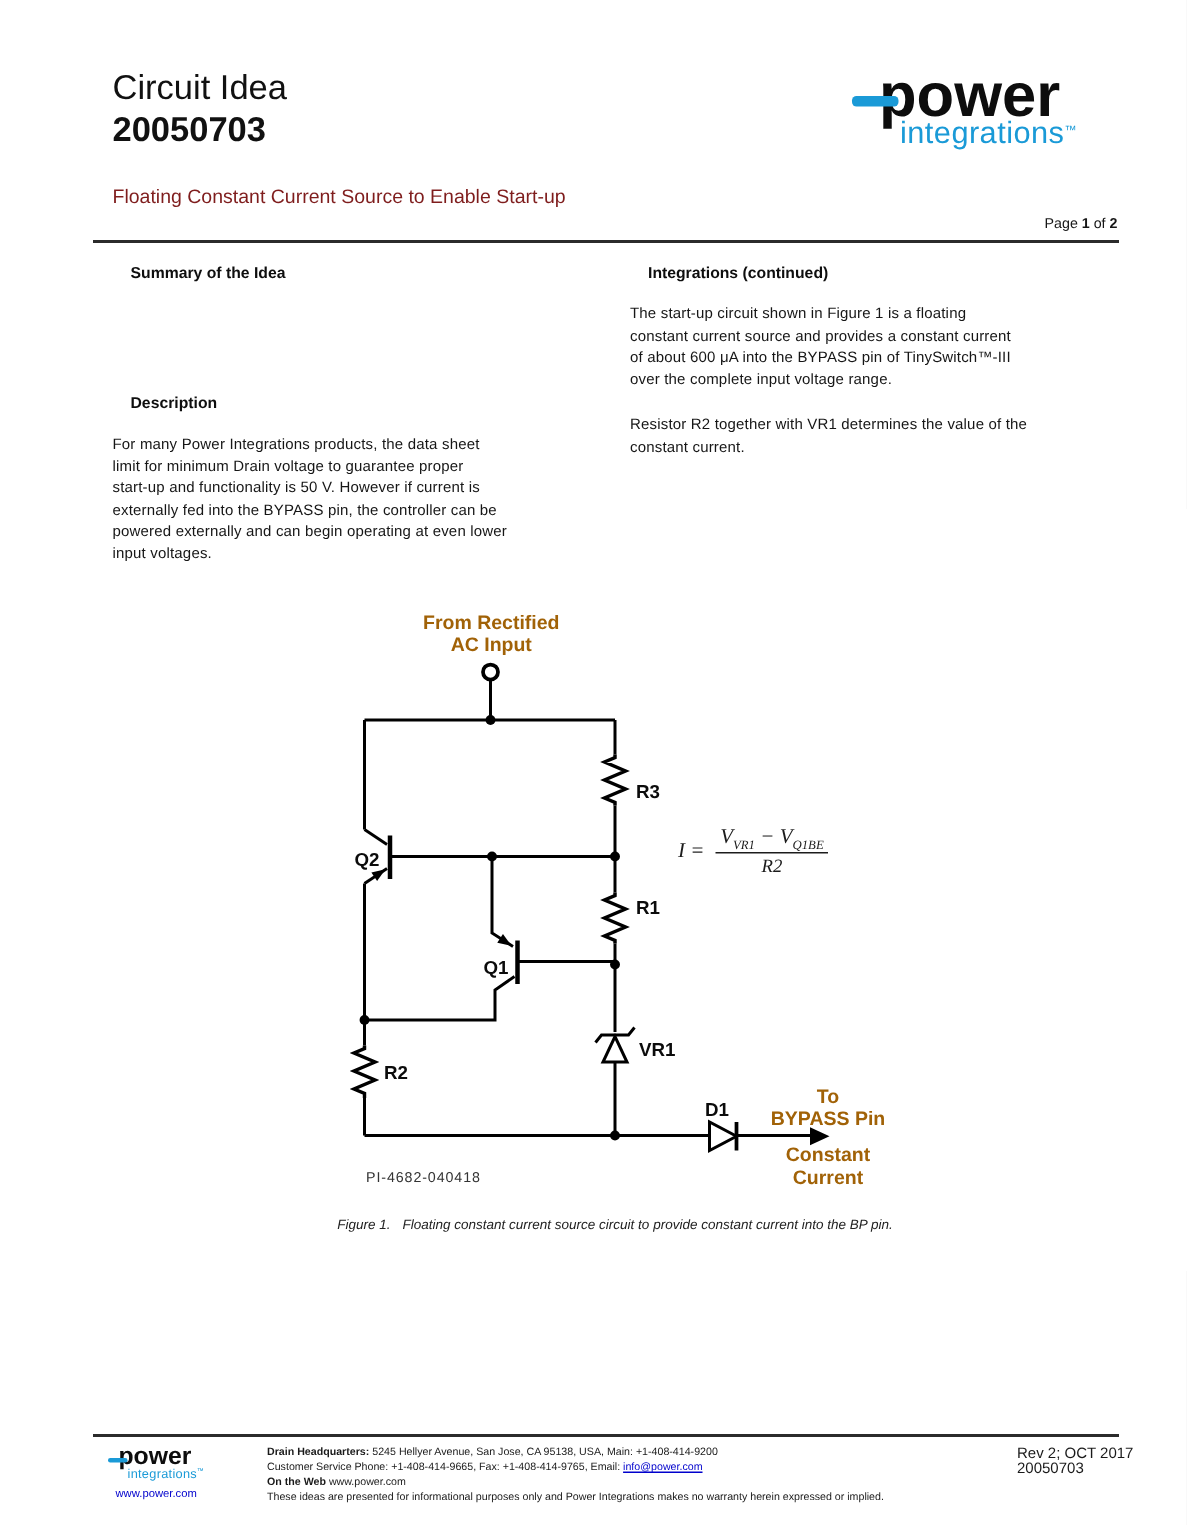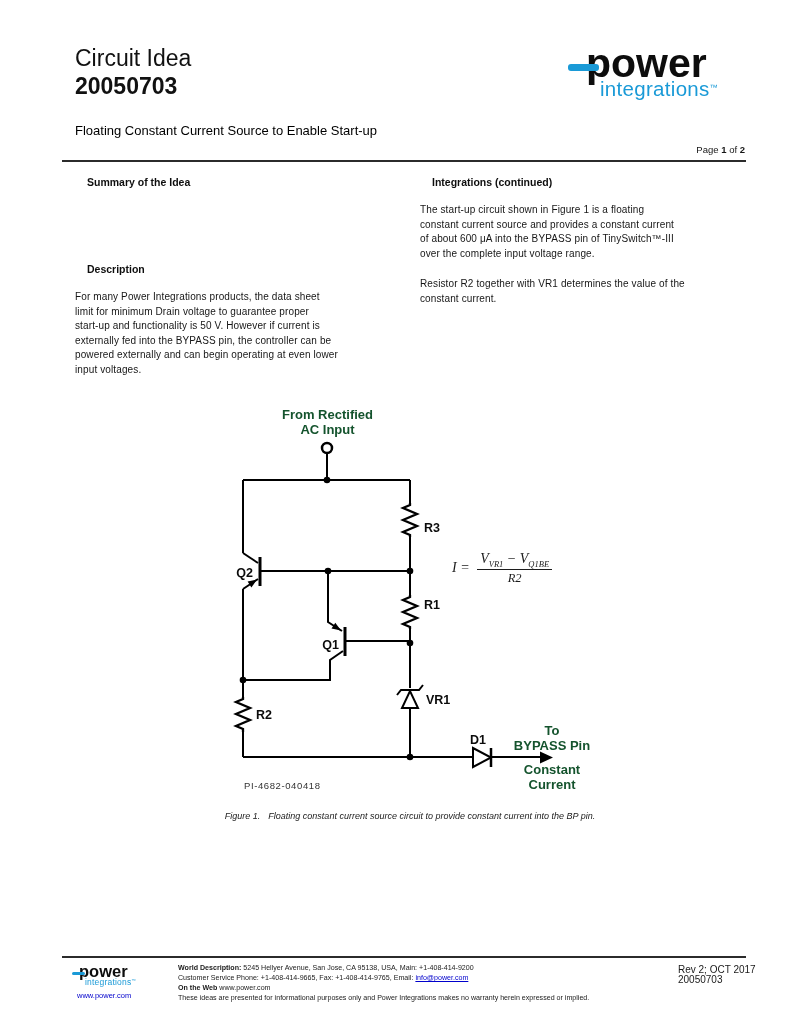--- a/index.html
+++ b/index.html
@@ -14,33 +14,33 @@
 
   .logo { position:absolute; left:573px; top:42px; width:180px; height:70px; }
   .logo-dash { position:absolute; left:-5px; top:22px; width:31px; height:7px;
                background:#1a9ad7; border-radius:3px; }
   .logo-power { display:block; margin-left:13px; font-size:41px; line-height:42px;
                 font-weight:700; color:#0d0d0d; letter-spacing:0px; }
   .logo-int { display:block; margin-left:27px; margin-top:-7px; font-size:20.5px;
               color:#1a9ad7; font-weight:500; letter-spacing:0.3px; }
   .logo-tm { font-size:8px; vertical-align:6px; color:#1a9ad7; }
 
-  .subtitle { position:absolute; left:75px; top:123px; font-size:13px; color:#000000; }
+  .subtitle { position:absolute; left:75px; top:123px; font-size:13px; color:#7f1d1d; }
   .pagenum { position:absolute; right:46px; top:144px; font-size:9.5px; color:#161616; }
   .pagenum b { font-weight:700; }
   .rule-top { position:absolute; left:62px; top:160px; width:684px; height:2px; background:#2b2b2b; }
 
   
   .h-sec { position:absolute; font-size:10.5px; font-weight:700; color:#0e0e0e;padding-left:12px; }
   .para  { position:absolute; font-size:10px; line-height:14.6px; letter-spacing:0.12px;
            color:#161616; white-space:pre-line; }
 
   
   .fig-label { position:absolute; font-weight:700; font-size:13px; line-height:15px;
-               text-align:center; color:#14532d; }
+               text-align:center; color:#a16207; }
   .pi-code { position:absolute; left:244px; top:780px; font-size:9.5px; letter-spacing:0.6px; color:#333; }
 
   .formula { position:absolute; left:452px; top:551px; font-family:"Liberation Serif", serif;
              font-style:italic; font-size:14px; color:#1c1c1c; }
   .formula .frac { display:inline-block; text-align:center; vertical-align:middle; margin-left:4px; }
   .formula .num  { display:block; border-bottom:1.2px solid #1c1c1c; padding:0 3px 0 3px; }
   .formula .den  { display:block; font-size:12.5px; padding-top:1px; }
   .formula sub { font-size:8.5px; font-style:italic; }
 
   .caption { position:absolute; left:75px; top:811px; width:670px; text-align:center;
@@ -216,21 +216,21 @@
   <div class="rule-bottom"></div>
 
   <div class="flogo">
     <span class="flogo-dash"></span>
     <span class="flogo-power">power</span>
     <span class="flogo-int"><span>integrations</span><span class="flogo-tm">™</span></span>
     <a href="#" class="flogo-url">www.power.com</a>
   </div>
 
   <div class="fmid">
-    <div><b>World Description:</b><span> 5245 Hellyer Avenue, San Jose, CA 95138, USA, Main: +1-408-414-9200</span></div>
+    <div><b>Drain Headquarters:</b><span> 5245 Hellyer Avenue, San Jose, CA 95138, USA, Main: +1-408-414-9200</span></div>
     <div><span>Customer Service Phone: +1-408-414-9665, Fax: +1-408-414-9765, Email: </span><a href="#">info@power.com</a></div>
     <div><b>On the Web</b><span> www.power.com</span></div>
     <div>These ideas are presented for informational purposes only and Power Integrations makes no warranty herein expressed or implied.</div>
   </div>
 
   <div class="fright">
     <div>Rev 2; OCT 2017</div>
     <div>20050703</div>
   </div>
 

